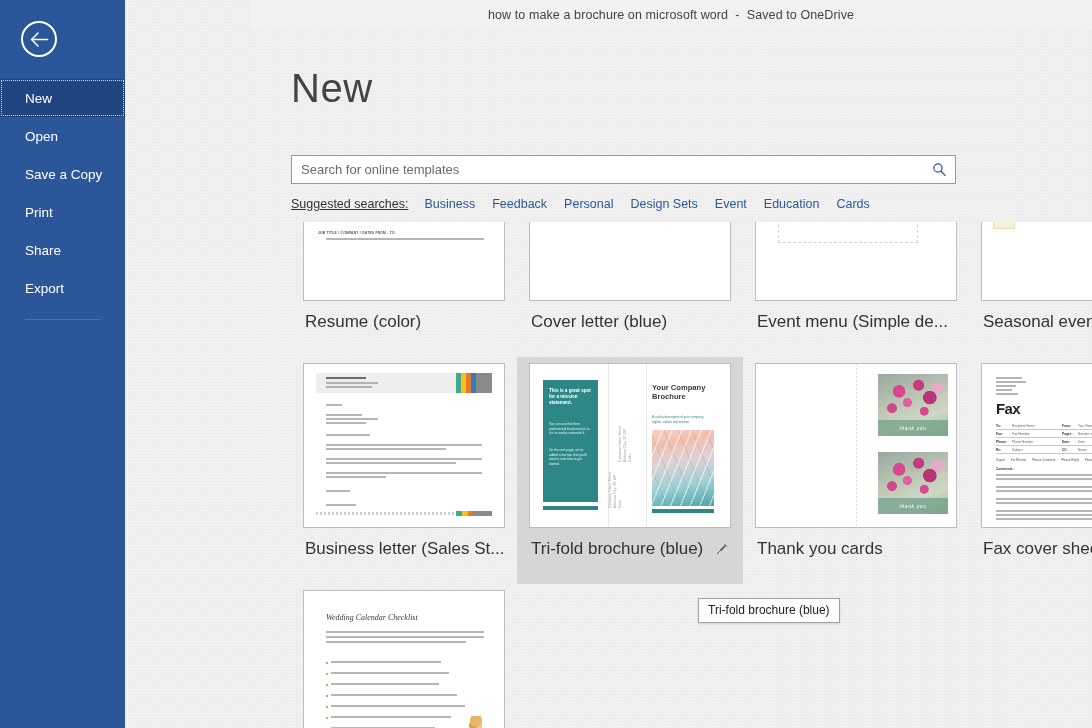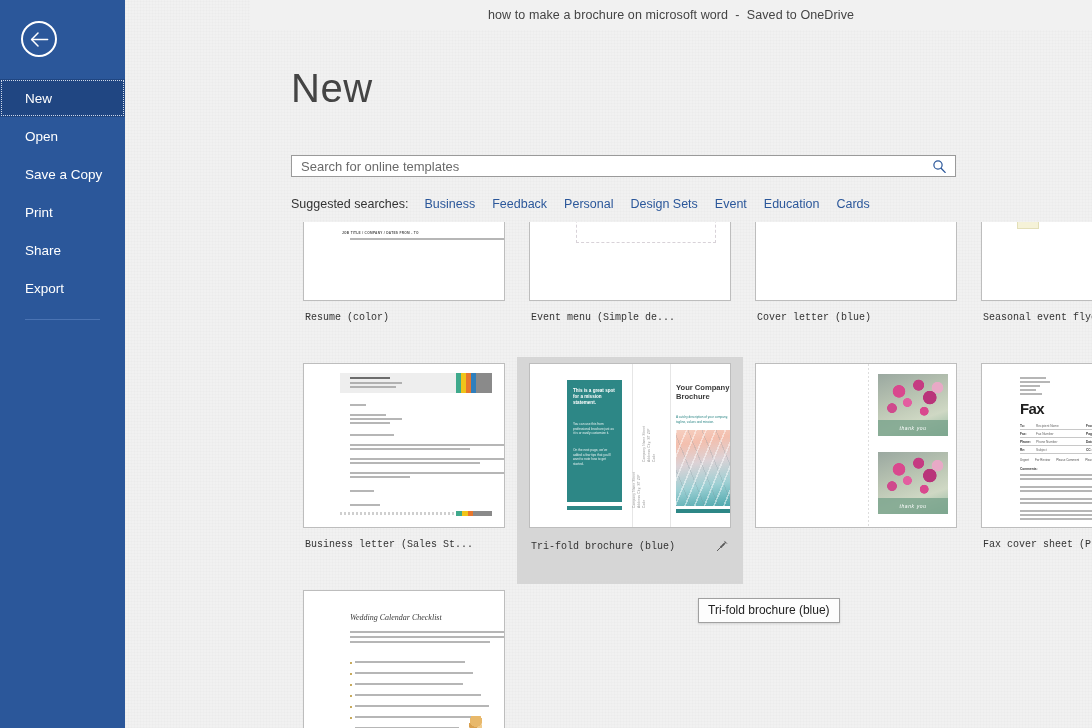--- a/index.html
+++ b/index.html
@@ -58,41 +58,41 @@
       repeating-linear-gradient(0deg, rgba(0,0,0,0.012) 0 1px, rgba(0,0,0,0) 1px 3px),
       repeating-linear-gradient(90deg, rgba(0,0,0,0.012) 0 1px, rgba(0,0,0,0) 1px 3px);
   }
   .page-title {
     position: absolute; left: 166px; top: 66px;
     font-size: 40px; color: #444; font-weight: 300; letter-spacing: .5px;
   }
 
   
   .search-wrap {
-    position: absolute; left: 166px; top: 155px; width: 665px; height: 22px;
+    position: absolute; left: 166px; top: 155px; width: 665px; height: 29px;
     background: #fff; border: 1px solid #9a9a9a;
     display: flex; align-items: center;
   }
   .search-input {
     flex: 1; height: 100%; border: 0; outline: none; background: transparent;
     padding: 0 8px 0 9px; font-size: 13px; color: #333;
     font-family: "Liberation Sans", sans-serif;
   }
   .search-input::placeholder { color: #6a6a6a; }
   .search-btn {
     width: 32px; height: 100%; display: flex; align-items: center; justify-content: center;
     background: transparent; border: 0; cursor: pointer;
   }
 
   
   .suggested {
     position: absolute; left: 166px; top: 197px;
     display: flex; align-items: baseline; gap: 0px; font-size: 12.5px;
   }
-  .suggested-label { color: #333; margin-right: 16px; }
+  .suggested-label { color: #333; margin-right: 16px; text-decoration: underline; }
   .suggested a {
     color: #2b579a; text-decoration: none; margin-right: 17px; cursor: pointer; white-space: nowrap;
   }
 
   
   .grid-clip {
     position: absolute; left: 166px; top: 222px; right: 0; bottom: 0;
     overflow: hidden;
   }
   .grid {
@@ -113,35 +113,35 @@
     width: 202px; height: 165px;
     background: #fff; border: 1px solid #bdbdbd;
     position: relative; overflow: hidden; margin: 0 auto;
     cursor: pointer;
   }
   .cell-label-row {
     display: flex; align-items: center; justify-content: space-between;
     padding: 11px 2px 0 2px; width: 202px; margin: 0 auto;
   }
   .cell-label {
-    font-size: 10px; color: #333; white-space: nowrap; overflow: hidden; font-family: Liberation Mono, monospace;
+    font-size: 17px; color: #333; white-space: nowrap; overflow: hidden;
   }
   .pin-icon { width: 14px; height: 14px; flex: 0 0 14px; cursor: pointer; }
 
   
   .tooltip {
     position: absolute; left: 573px; top: 598px;
     background: #fdfdfd; border: 1px solid #a0a0a0;
     padding: 4px 9px 5px 9px; font-size: 12px; color: #222;
     white-space: nowrap; z-index: 20;
     box-shadow: 0 1px 2px rgba(0,0,0,.12);
   }
 
   
-  .doc { position: absolute; inset: 0; background: #fff; margin-left: 24px; }
+  .doc { position: absolute; inset: 0; background: #fff; }
 
   
   .ln { position: absolute; background: #9a9a9a; height: 1.6px; opacity: .72; }
   .ln.dark { background: #555; opacity: .85; }
 
   
   .resume .sec { position:absolute; font-size:3.2px; font-weight:bold; color:#4c4c4c; letter-spacing:.3px;}
   .evmenu .dash {
     position:absolute; left:22px; top:6px; width:140px; height:100px;
     border:1px dashed #d8d2d8;
@@ -336,40 +336,40 @@
             </div>
             <div class="cell-label-row">
               <div class="cell-label">Resume (color)</div>
             </div>
           </div>
         </div>
 
         <div class="cell">
           <div class="cell-inner">
             <div class="thumb-box">
+              <div class="doc coverltr">
+                
+              </div>
+            </div>
+            <div class="cell-label-row">
+              <div class="cell-label">Cover letter (blue)</div>
+            </div>
+          </div>
+        </div>
+
+        <div class="cell">
+          <div class="cell-inner">
+            <div class="thumb-box">
               <div class="doc evmenu">
                 <div class="dash"></div>
 
               </div>
             </div>
             <div class="cell-label-row">
               <div class="cell-label">Event menu (Simple de...</div>
-            </div>
-          </div>
-        </div>
-
-        <div class="cell">
-          <div class="cell-inner">
-            <div class="thumb-box">
-              <div class="doc coverltr">
-                
-              </div>
-            </div>
-            <div class="cell-label-row">
-              <div class="cell-label">Cover letter (blue)</div>
             </div>
           </div>
         </div>
 
         <div class="cell">
           <div class="cell-inner">
             <div class="thumb-box">
               <div class="doc flyer">
 
                 <div class="ybox"></div>
@@ -458,20 +458,23 @@
                   <div class="band">
                       <span>thank you</span>
                     </div>
                 </div>
                 <div class="cardimg" style="top:88px">
                   <div class="band">
                       <span>thank you</span>
                     </div>
                 </div>
               </div>
+            </div>
+            <div class="cell-label-row">
+              <div class="cell-label">Thank you cards</div>
             </div>
           </div>
         </div>
 
         <div class="cell">
           <div class="cell-inner">
             <div class="thumb-box">
               <div class="doc fax">
                 <div class="ln" style="left:14px;top:13px;width:26px"></div>
                 <div class="ln" style="left:14px;top:17px;width:30px"></div>

